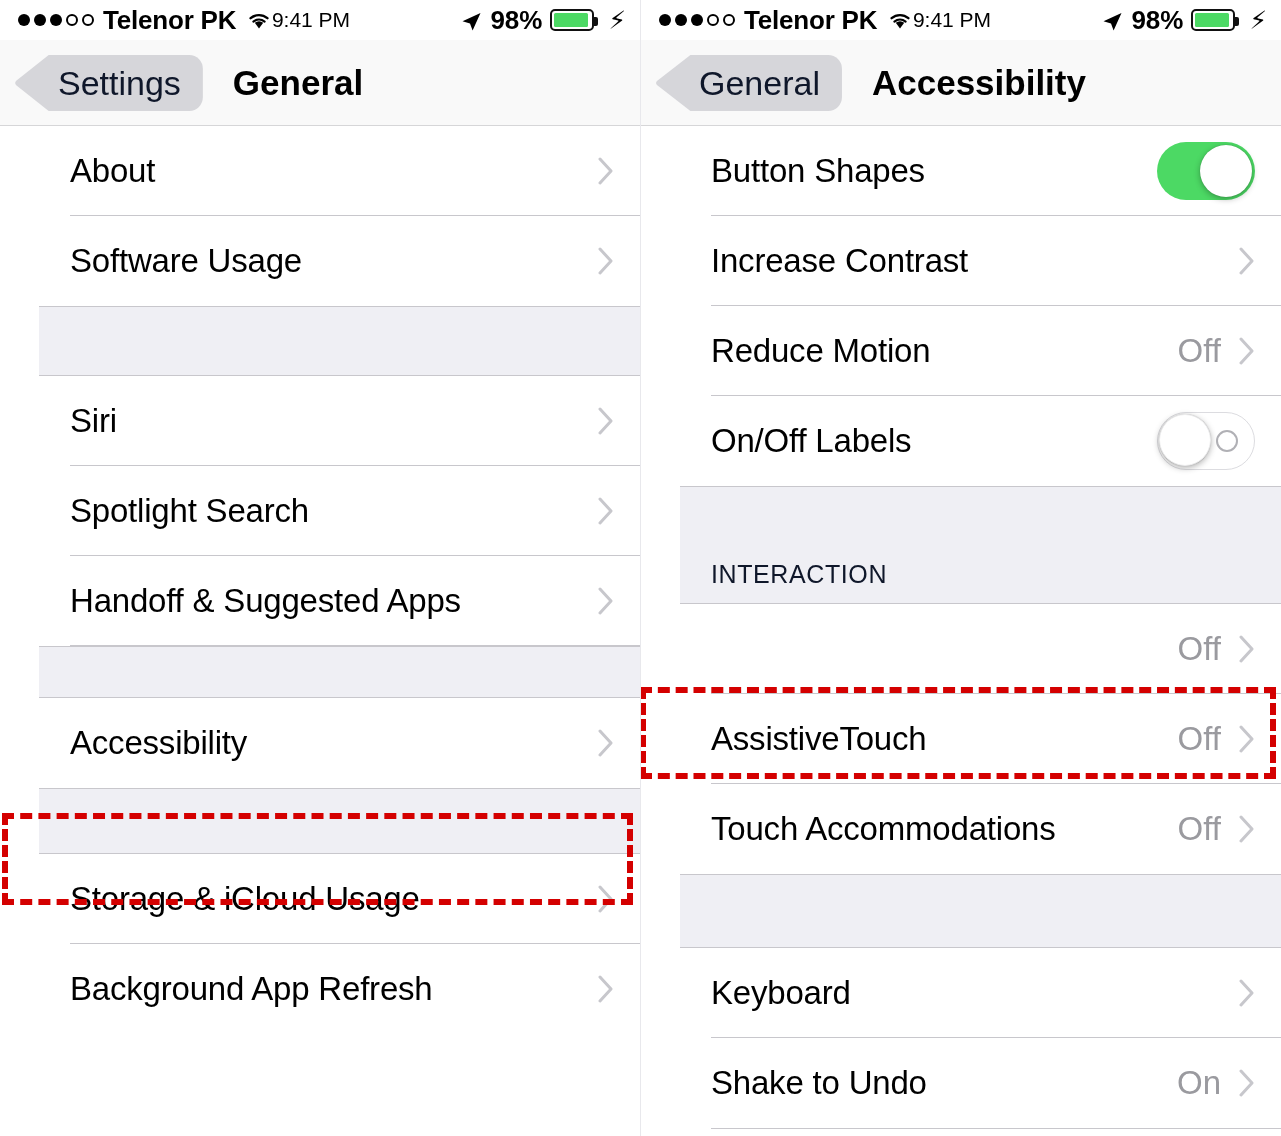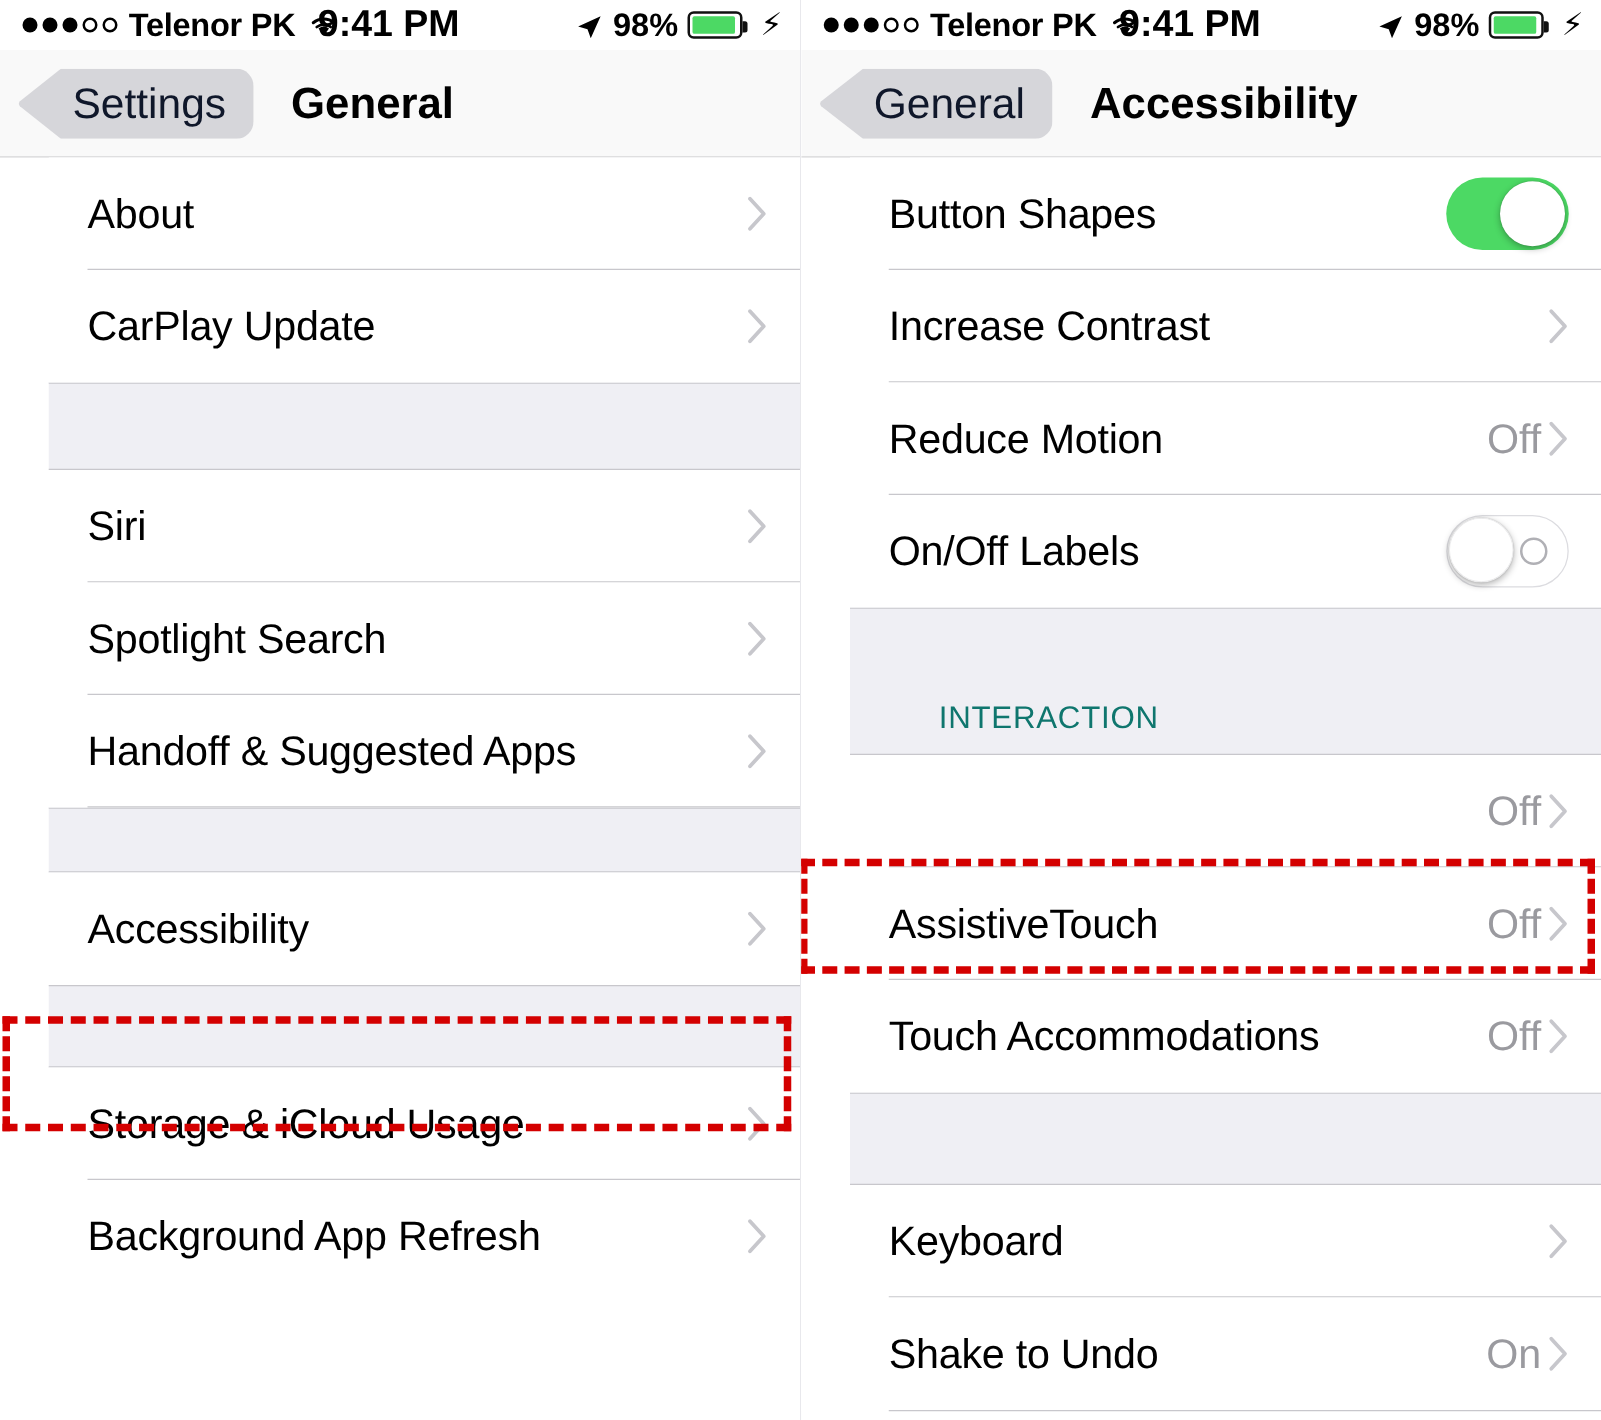--- a/index.html
+++ b/index.html
@@ -26,21 +26,21 @@
   .dots { display: flex; align-items: center; gap: 4px; }
   .dot { width: 12px; height: 12px; border-radius: 50%; }
   .dot.filled { background: #000; }
   .dot.empty  { background: transparent; border: 2px solid #000; }
   .carrier { font-size: 26px; font-weight: bold; letter-spacing: -0.2px; }
   .wifi { width: 24px; height: 19px; position: relative; margin-left: 2px; }
   .wifi svg { display:block; }
   .sb-center {
     position: absolute; left: 0; right: 0; top: 0; bottom: 0;
     display: flex; align-items: center; justify-content: center;
-    font-size: 30px; font-weight: bold; pointer-events: none;
+    font-size: 21px; font-weight: normal; pointer-events: none;
     padding-right: 18px;
   }
   .sb-right {
     margin-left: auto; display: flex; align-items: center; gap: 8px;
     position: relative; z-index: 2;
   }
   .loc-arrow { width: 22px; height: 22px; }
   .batt-pct { font-size: 26px; font-weight: bold; }
   .battery {
     width: 44px; height: 22px; border: 2.5px solid #111; border-radius: 5px;
@@ -82,36 +82,36 @@
     height: 90px; background: #ffffff;
     display: flex; align-items: center;
     padding: 0 26px 0 31px;
     position: relative;
   }
   .row .sep {
     position: absolute; left: 31px; right: 0; bottom: 0;
     height: 1px; background: #c8c7cc;
   }
   .row-label { font-size: 33px; color: #000; white-space: nowrap; letter-spacing: -0.2px; }
-  .row-right { margin-left: auto; display: flex; align-items: center; gap: 6px; }
+  .row-right { margin-left: auto; display: flex; align-items: center; gap: 18px; }
   .row-value { font-size: 33px; color: #9a9a9f; }
   .chevron { width: 16px; height: 28px; flex: 0 0 auto; }
 
   
   .spacer {
     background: #efeff4;
     border-top: 1px solid #c8c7cc;
     border-bottom: 1px solid #c8c7cc;
   }
   .spacer.header {
     display: flex; align-items: flex-end;
     padding: 0 0 14px 31px;
   }
   .section-header {
-    font-size: 25px; color: #0f766e; letter-spacing: 0.6px; margin-left: 40px;
+    font-size: 25px; color: #0f172a; letter-spacing: 0.6px;
   }
   .bottom-sep { height: 1px; background: #c8c7cc; margin-left: 31px; }
 
   
   .toggle {
     width: 98px; height: 58px; border-radius: 29px;
     position: relative; flex: 0 0 auto;
   }
   .toggle.on { background: #4cd964; }
   .toggle.off { background: #ffffff; border: 1.5px solid #dcdce0; }
@@ -194,21 +194,21 @@
         <span class="row-label">About</span>
         <span class="row-right">
           <span class="chevron"><svg width="16" height="28" viewBox="0 0 16 28">
                 <path d="M2 2 L13 14 L2 26" stroke="#c7c7cc" stroke-width="3" fill="none" stroke-linecap="round" stroke-linejoin="round"></path>
               </svg></span>
         </span>
         <span class="sep"></span>
       </div>
 
       <div class="row nosep">
-        <span class="row-label">CarPlay Update</span>
+        <span class="row-label">Software Usage</span>
         <span class="row-right">
           <span class="chevron"><svg width="16" height="28" viewBox="0 0 16 28">
                 <path d="M2 2 L13 14 L2 26" stroke="#c7c7cc" stroke-width="3" fill="none" stroke-linecap="round" stroke-linejoin="round"></path>
               </svg></span>
         </span>
       </div>
 
       <div class="spacer" style="height:70px"></div>
 
       <div class="row">

